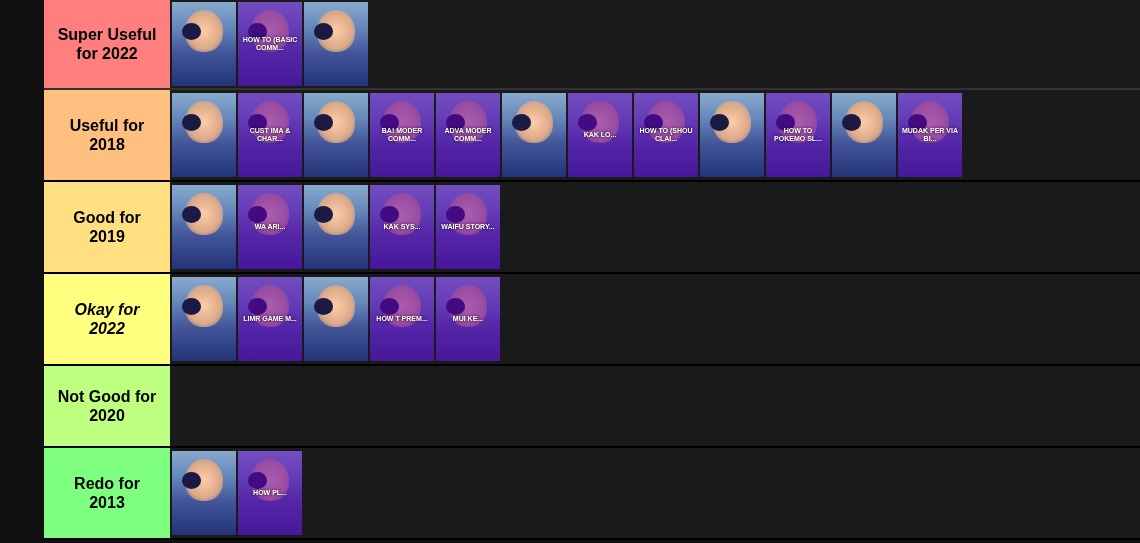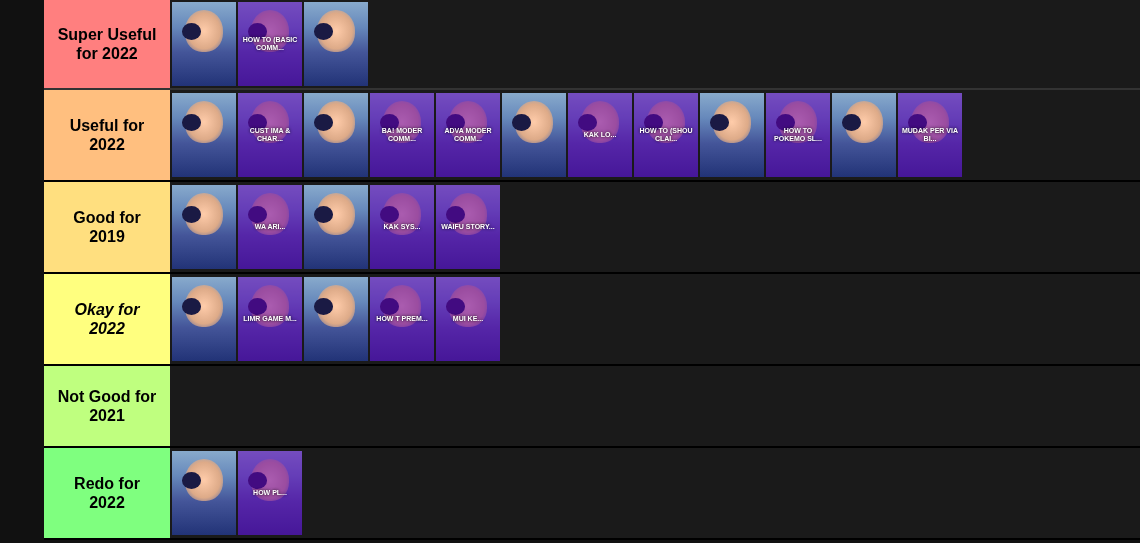--- a/index.html
+++ b/index.html
@@ -249,21 +249,21 @@
           <div class="anime-face thumb-bg"></div>
           <div class="thumb-overlay">
               <span class="thumb-text"></span>
             </div>
         </div>
       </div>
     </div>
 
     <div class="tier-row tier-row-useful">
       <div class="tier-label row-useful" style="white-space:pre-line;">Useful for
-2022</div>
+2018</div>
       <div class="tier-content">
         <div class="thumb-item plain">
           <div class="anime-face thumb-bg"></div>
           <div class="thumb-overlay">
               <span class="thumb-text"></span>
             </div>
         </div>
         <div class="thumb-item">
           <div class="anime-face thumb-bg"></div>
           <div class="thumb-overlay">
@@ -420,28 +420,28 @@
           <div class="thumb-overlay">
               <span class="thumb-text">MUI
 KE...</span>
             </div>
         </div>
       </div>
     </div>
 
     <div class="tier-row tier-row-notgood">
       <div class="tier-label row-notgood" style="white-space:pre-line;">Not Good for
-2021</div>
+2020</div>
       <div class="tier-content" style="min-height:80px;">
       </div>
     </div>
 
     <div class="tier-row tier-row-redo">
       <div class="tier-label row-redo" style="white-space:pre-line;">Redo for
-2022</div>
+2013</div>
       <div class="tier-content">
         <div class="thumb-item plain">
           <div class="anime-face thumb-bg"></div>
           <div class="thumb-overlay">
               <span class="thumb-text"></span>
             </div>
         </div>
         <div class="thumb-item">
           <div class="anime-face thumb-bg"></div>
           <div class="thumb-overlay">

